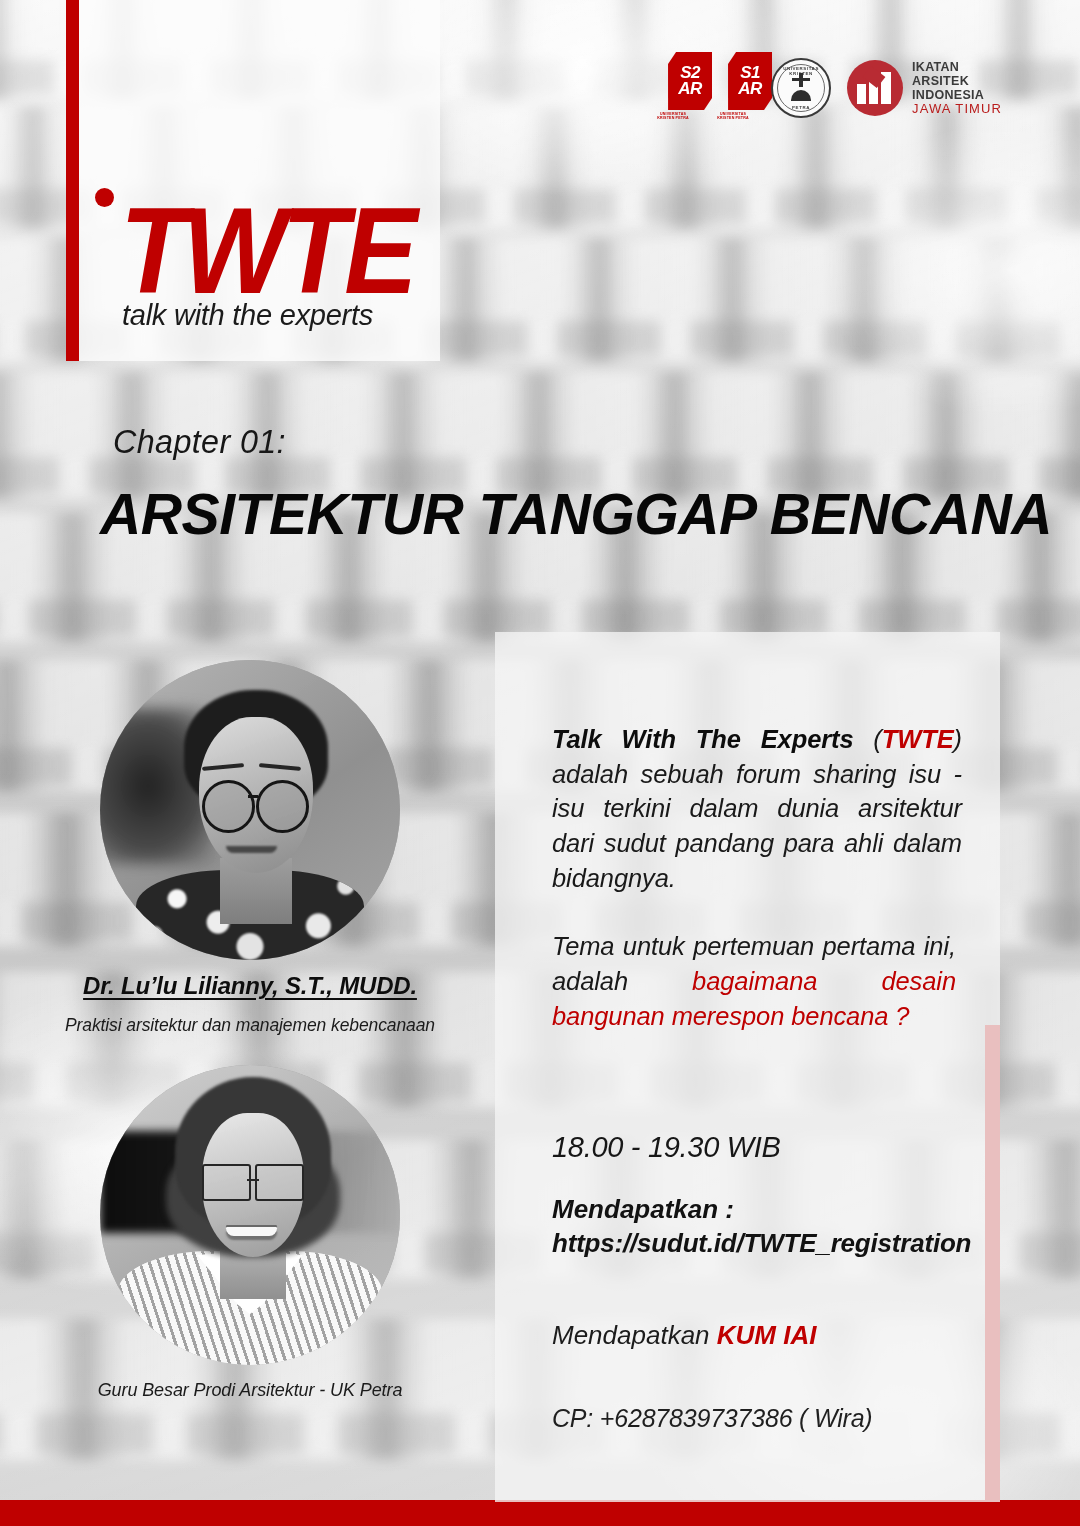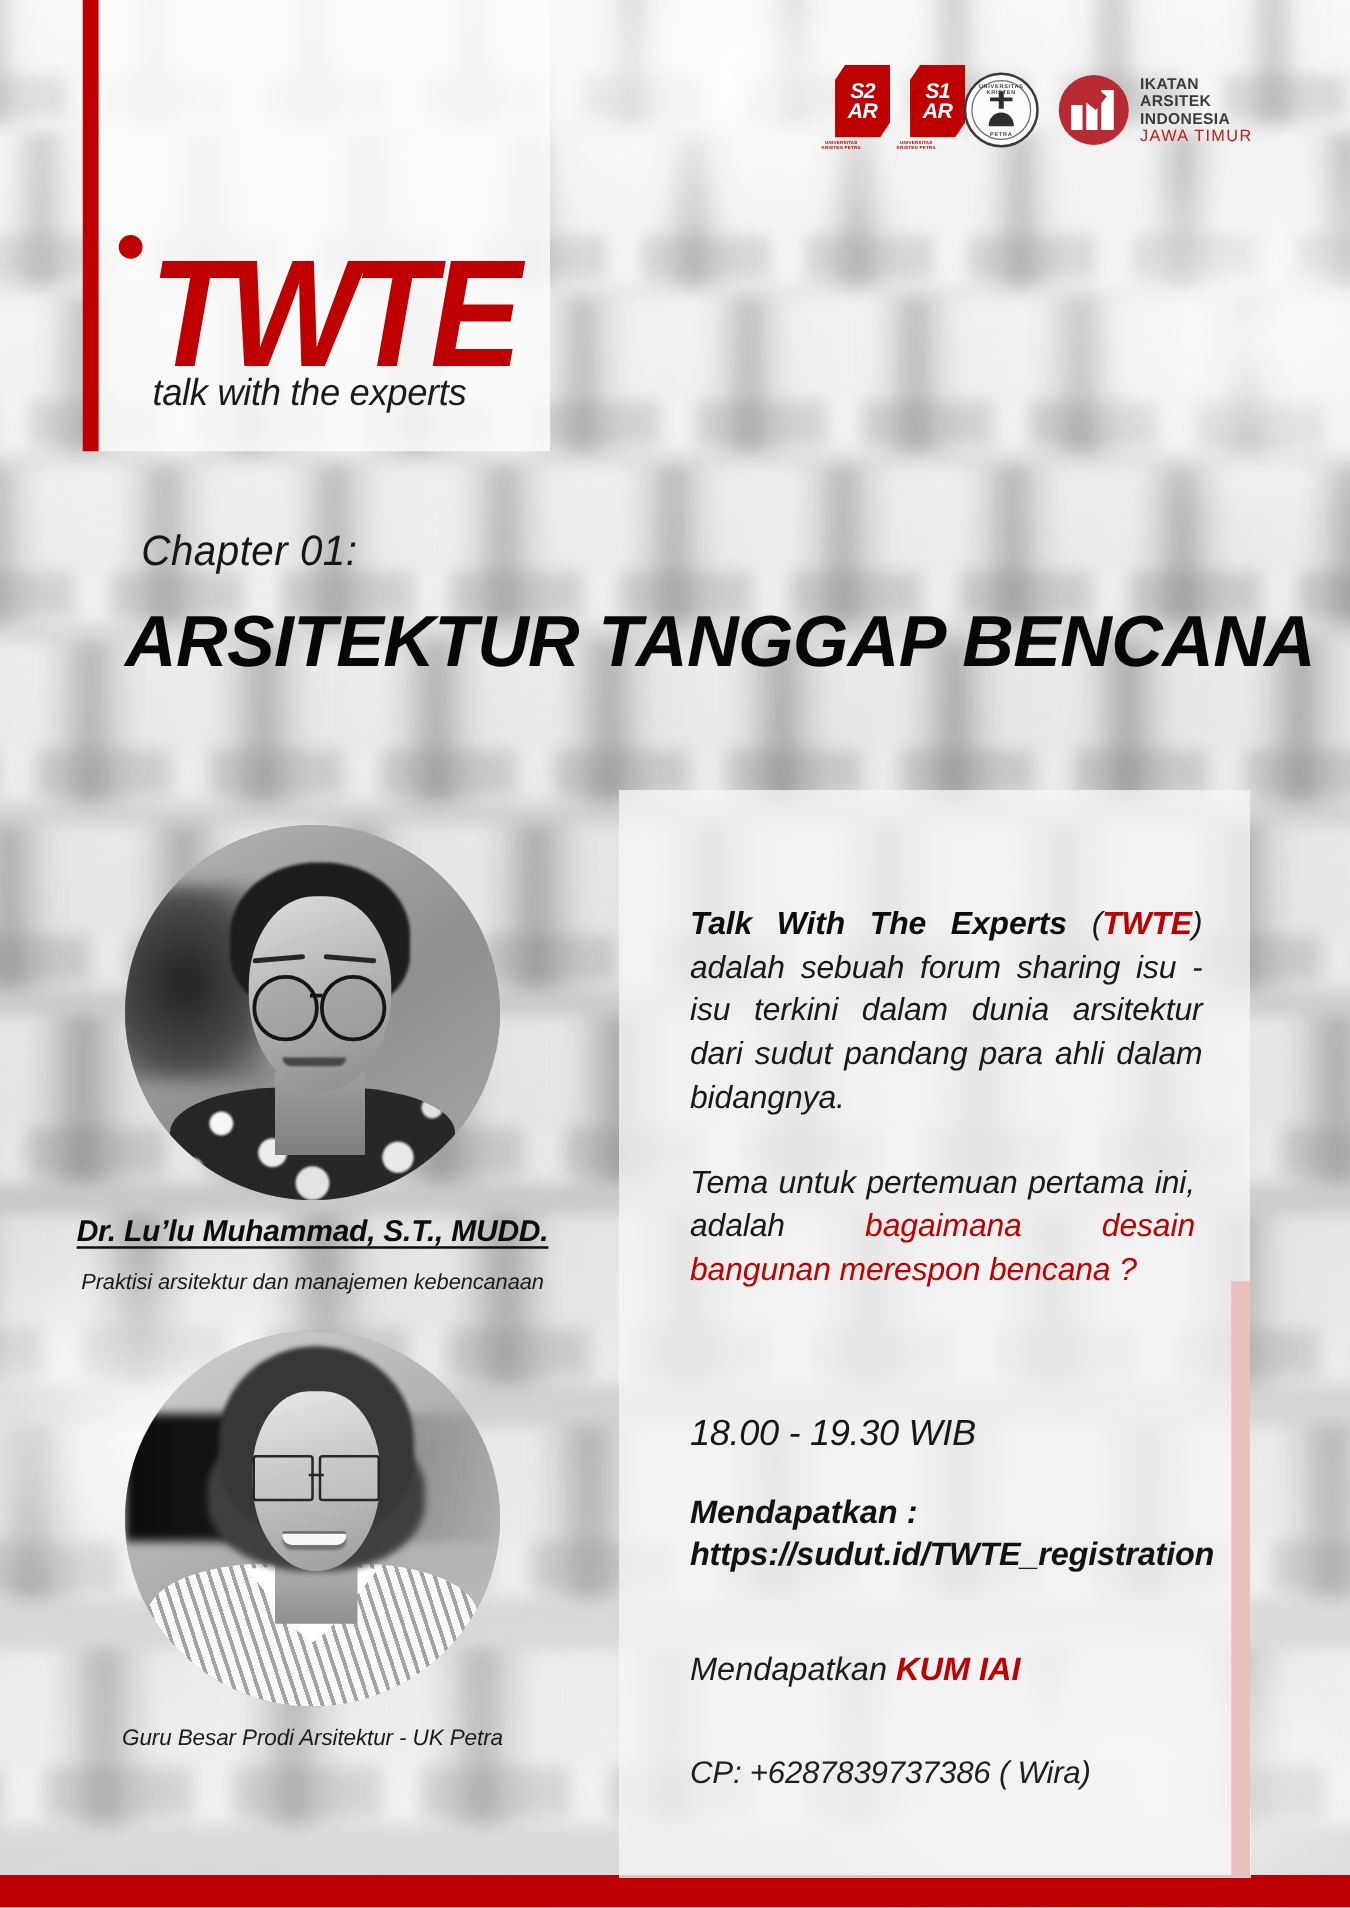--- a/index.html
+++ b/index.html
@@ -499,21 +499,21 @@
       <div class="p1-neck"></div>
       <div class="p1-hair"></div>
         <div class="p1-face"></div>
       <div class="p1-brow-l"></div>
         <div class="p1-brow-r"></div>
       <div class="p1-g-l"></div>
         <div class="p1-g-r"></div>
         <div class="p1-bridge"></div>
       <div class="p1-mouth"></div>
     </div>
-    <div class="sp-name">Dr. Lu’lu Muhammad, S.T., MUDD.</div>
+    <div class="sp-name">Dr. Lu’lu Lilianny, S.T., MUDD.</div>
     <div class="sp-role">Praktisi arsitektur dan manajemen kebencanaan</div>
   </div>
 
   <div class="speaker sp2">
     <div class="portrait">
       <div class="p2-bg"></div>
         <div class="p2-dark"></div>
       <div class="p2-shirt">
           <div class="p2-collar"></div>
         </div>

